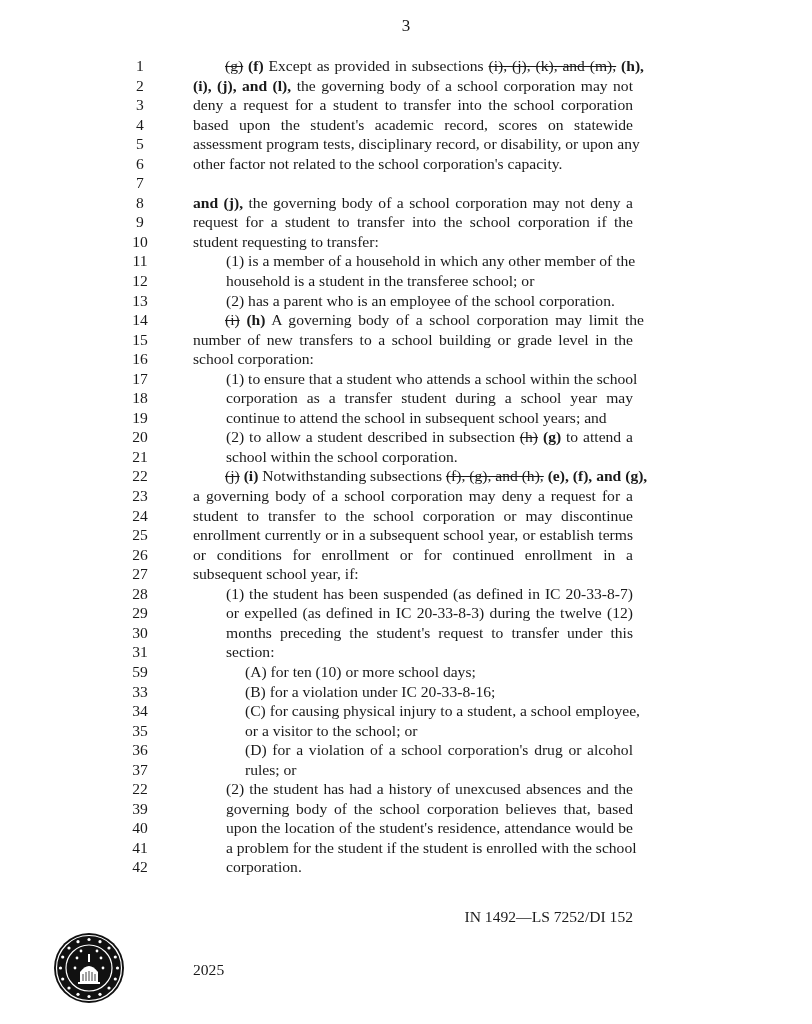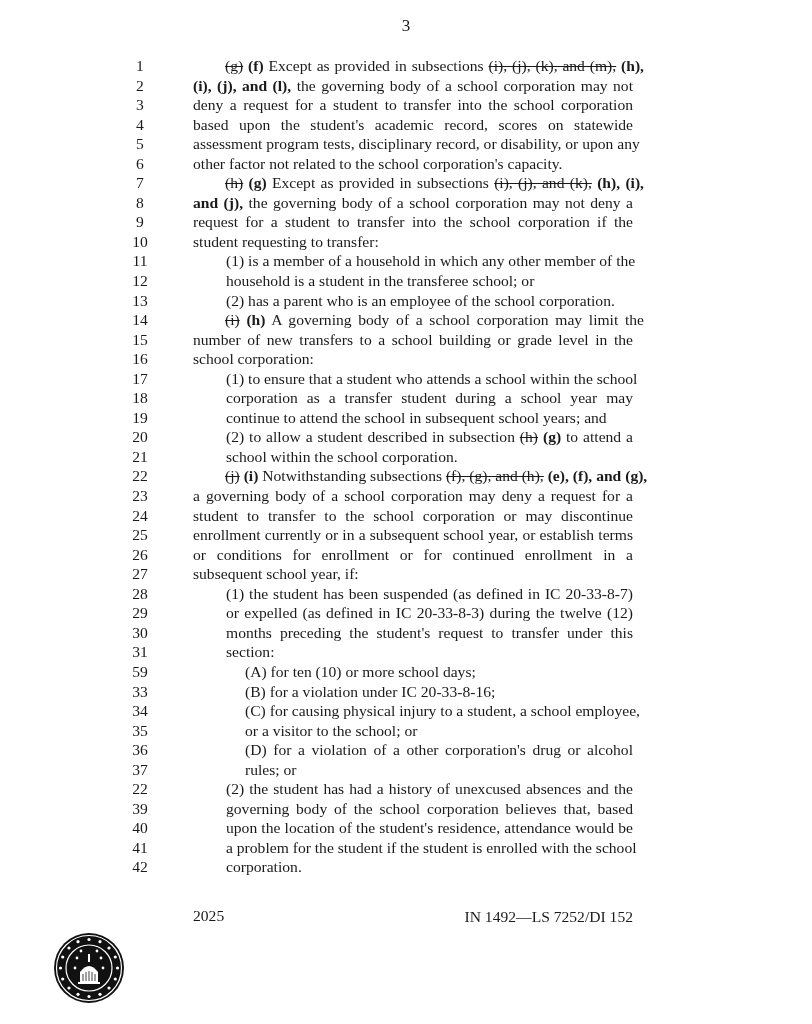--- a/index.html
+++ b/index.html
@@ -22,21 +22,21 @@
   }
   .txt {
     position: absolute; left: 193px; width: 440px;
   }
   .txt.just { text-align: justify; text-align-last: justify; }
   .first { left: 214px; width: 419px; margin-left: 11px; }
   .l2 { left: 226px; width: 407px; }
   .l3 { left: 245px; width: 388px; }
   s.del { text-decoration: line-through; }
   b { font-weight: bold; }
-  .footer-year { position: absolute; top: 907px; left: 193px; font-size: 15.6px; }
+  .footer-year { position: absolute; top: 961px; left: 193px; font-size: 15.6px; }
   .footer-id { position: absolute; top: 908px; right: 179px; font-size: 15.6px; }
   .seal {
     position: absolute; left: 53px; top: 932px; width: 72px; height: 72px;
   }
 </style>
 </head>
 <body>
 
 <div class="page-number">3</div>
 
@@ -60,21 +60,20 @@
     <div class="line">
       <span class="ln">5</span>
       <span class="txt just"><span>assessment program tests, disciplinary record, or disability, or upon any</span></span>
     </div>
     <div class="line">
       <span class="ln">6</span>
       <span class="txt "><span>other factor not related to the school corporation's capacity.</span></span>
     </div>
     <div class="line">
       <span class="ln">7</span>
-      <span class="txt first just"><s class="del">(h)</s><span> </span><b>(g)</b><span> Except as provided in subsections </span><s class="del">(i), (j), and (k),</s><span> </span><b>(h), (i),</b></span>
     </div>
     <div class="line">
       <span class="ln">8</span>
       <span class="txt just"><b>and (j),</b><span> the governing body of a school corporation may not deny a</span></span>
     </div>
     <div class="line">
       <span class="ln">9</span>
       <span class="txt just"><span>request for a student to transfer into the school corporation if the</span></span>
     </div>
     <div class="line">
@@ -176,21 +175,21 @@
     <div class="line">
       <span class="ln">34</span>
       <span class="txt l3 just"><span>(C) for causing physical injury to a student, a school employee,</span></span>
     </div>
     <div class="line">
       <span class="ln">35</span>
       <span class="txt l3"><span>or a visitor to the school; or</span></span>
     </div>
     <div class="line">
       <span class="ln">36</span>
-      <span class="txt l3 just"><span>(D) for a violation of a other corporation's drug or alcohol</span></span>
+      <span class="txt l3 just"><span>(D) for a violation of a school corporation's drug or alcohol</span></span>
     </div>
     <div class="line">
       <span class="ln">37</span>
       <span class="txt l3"><span>rules; or</span></span>
     </div>
     <div class="line">
       <span class="ln">22</span>
       <span class="txt l2 just"><span>(2) the student has had a history of unexcused absences and the</span></span>
     </div>
     <div class="line">

